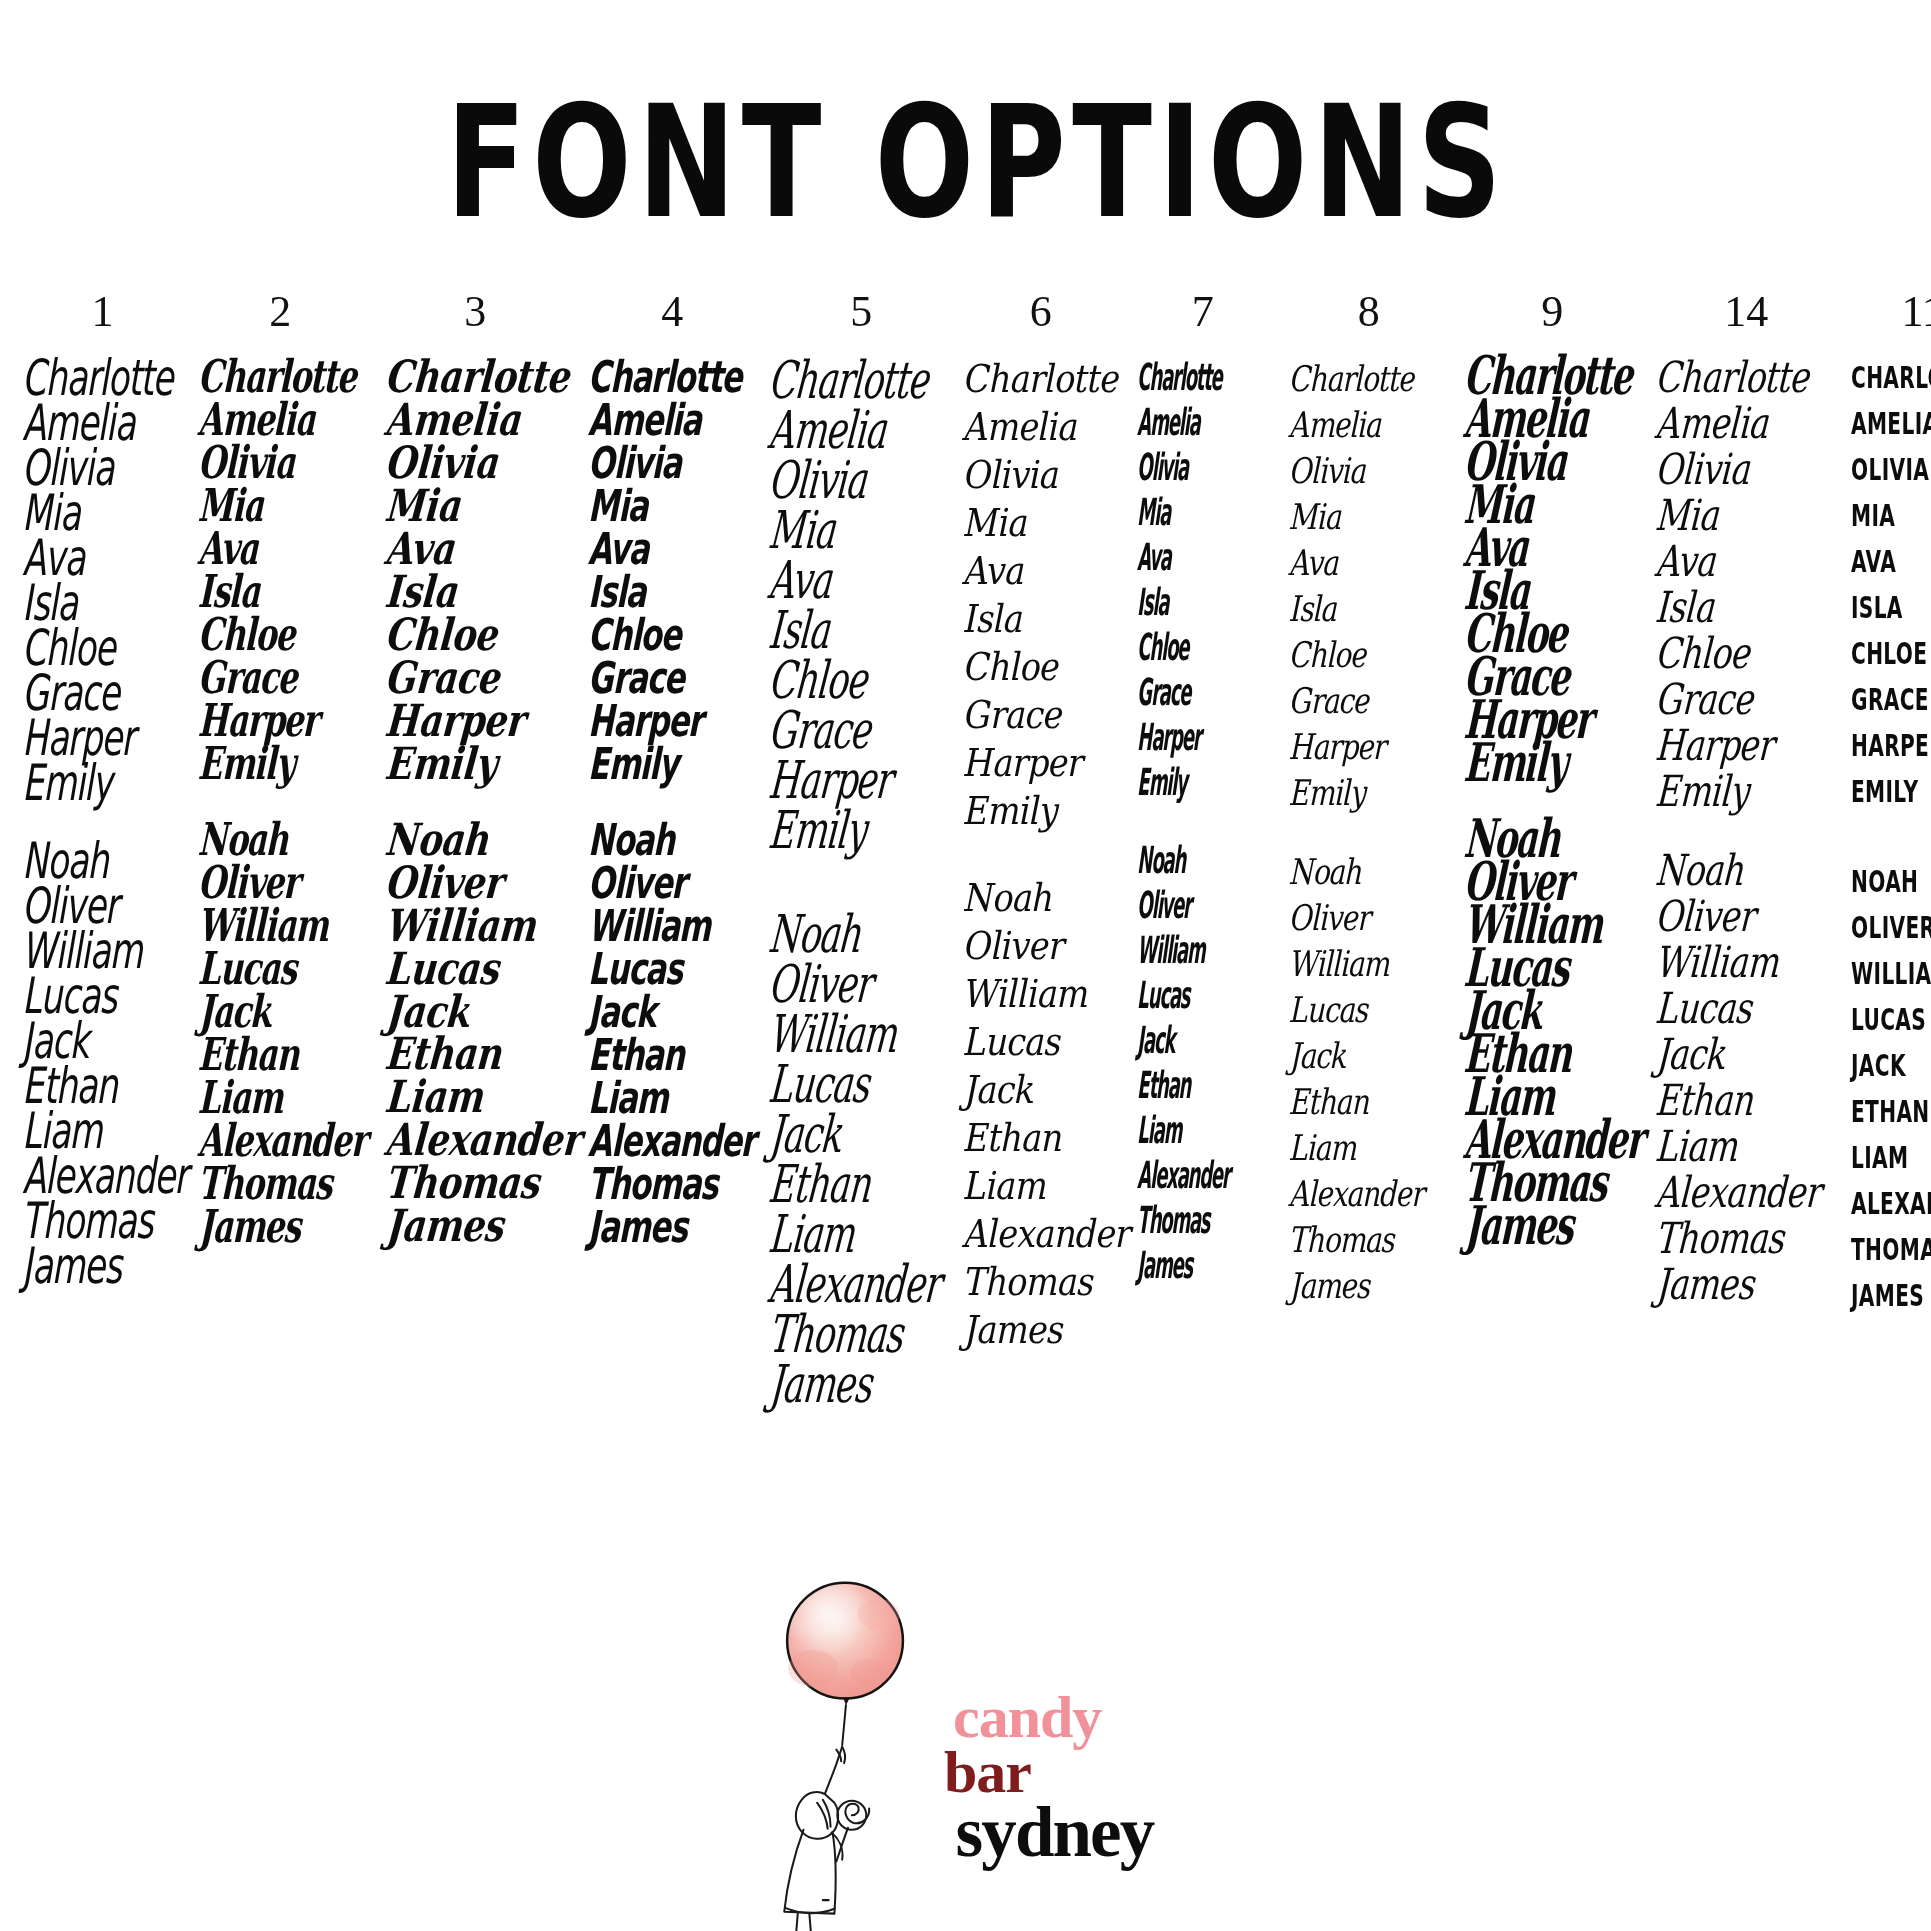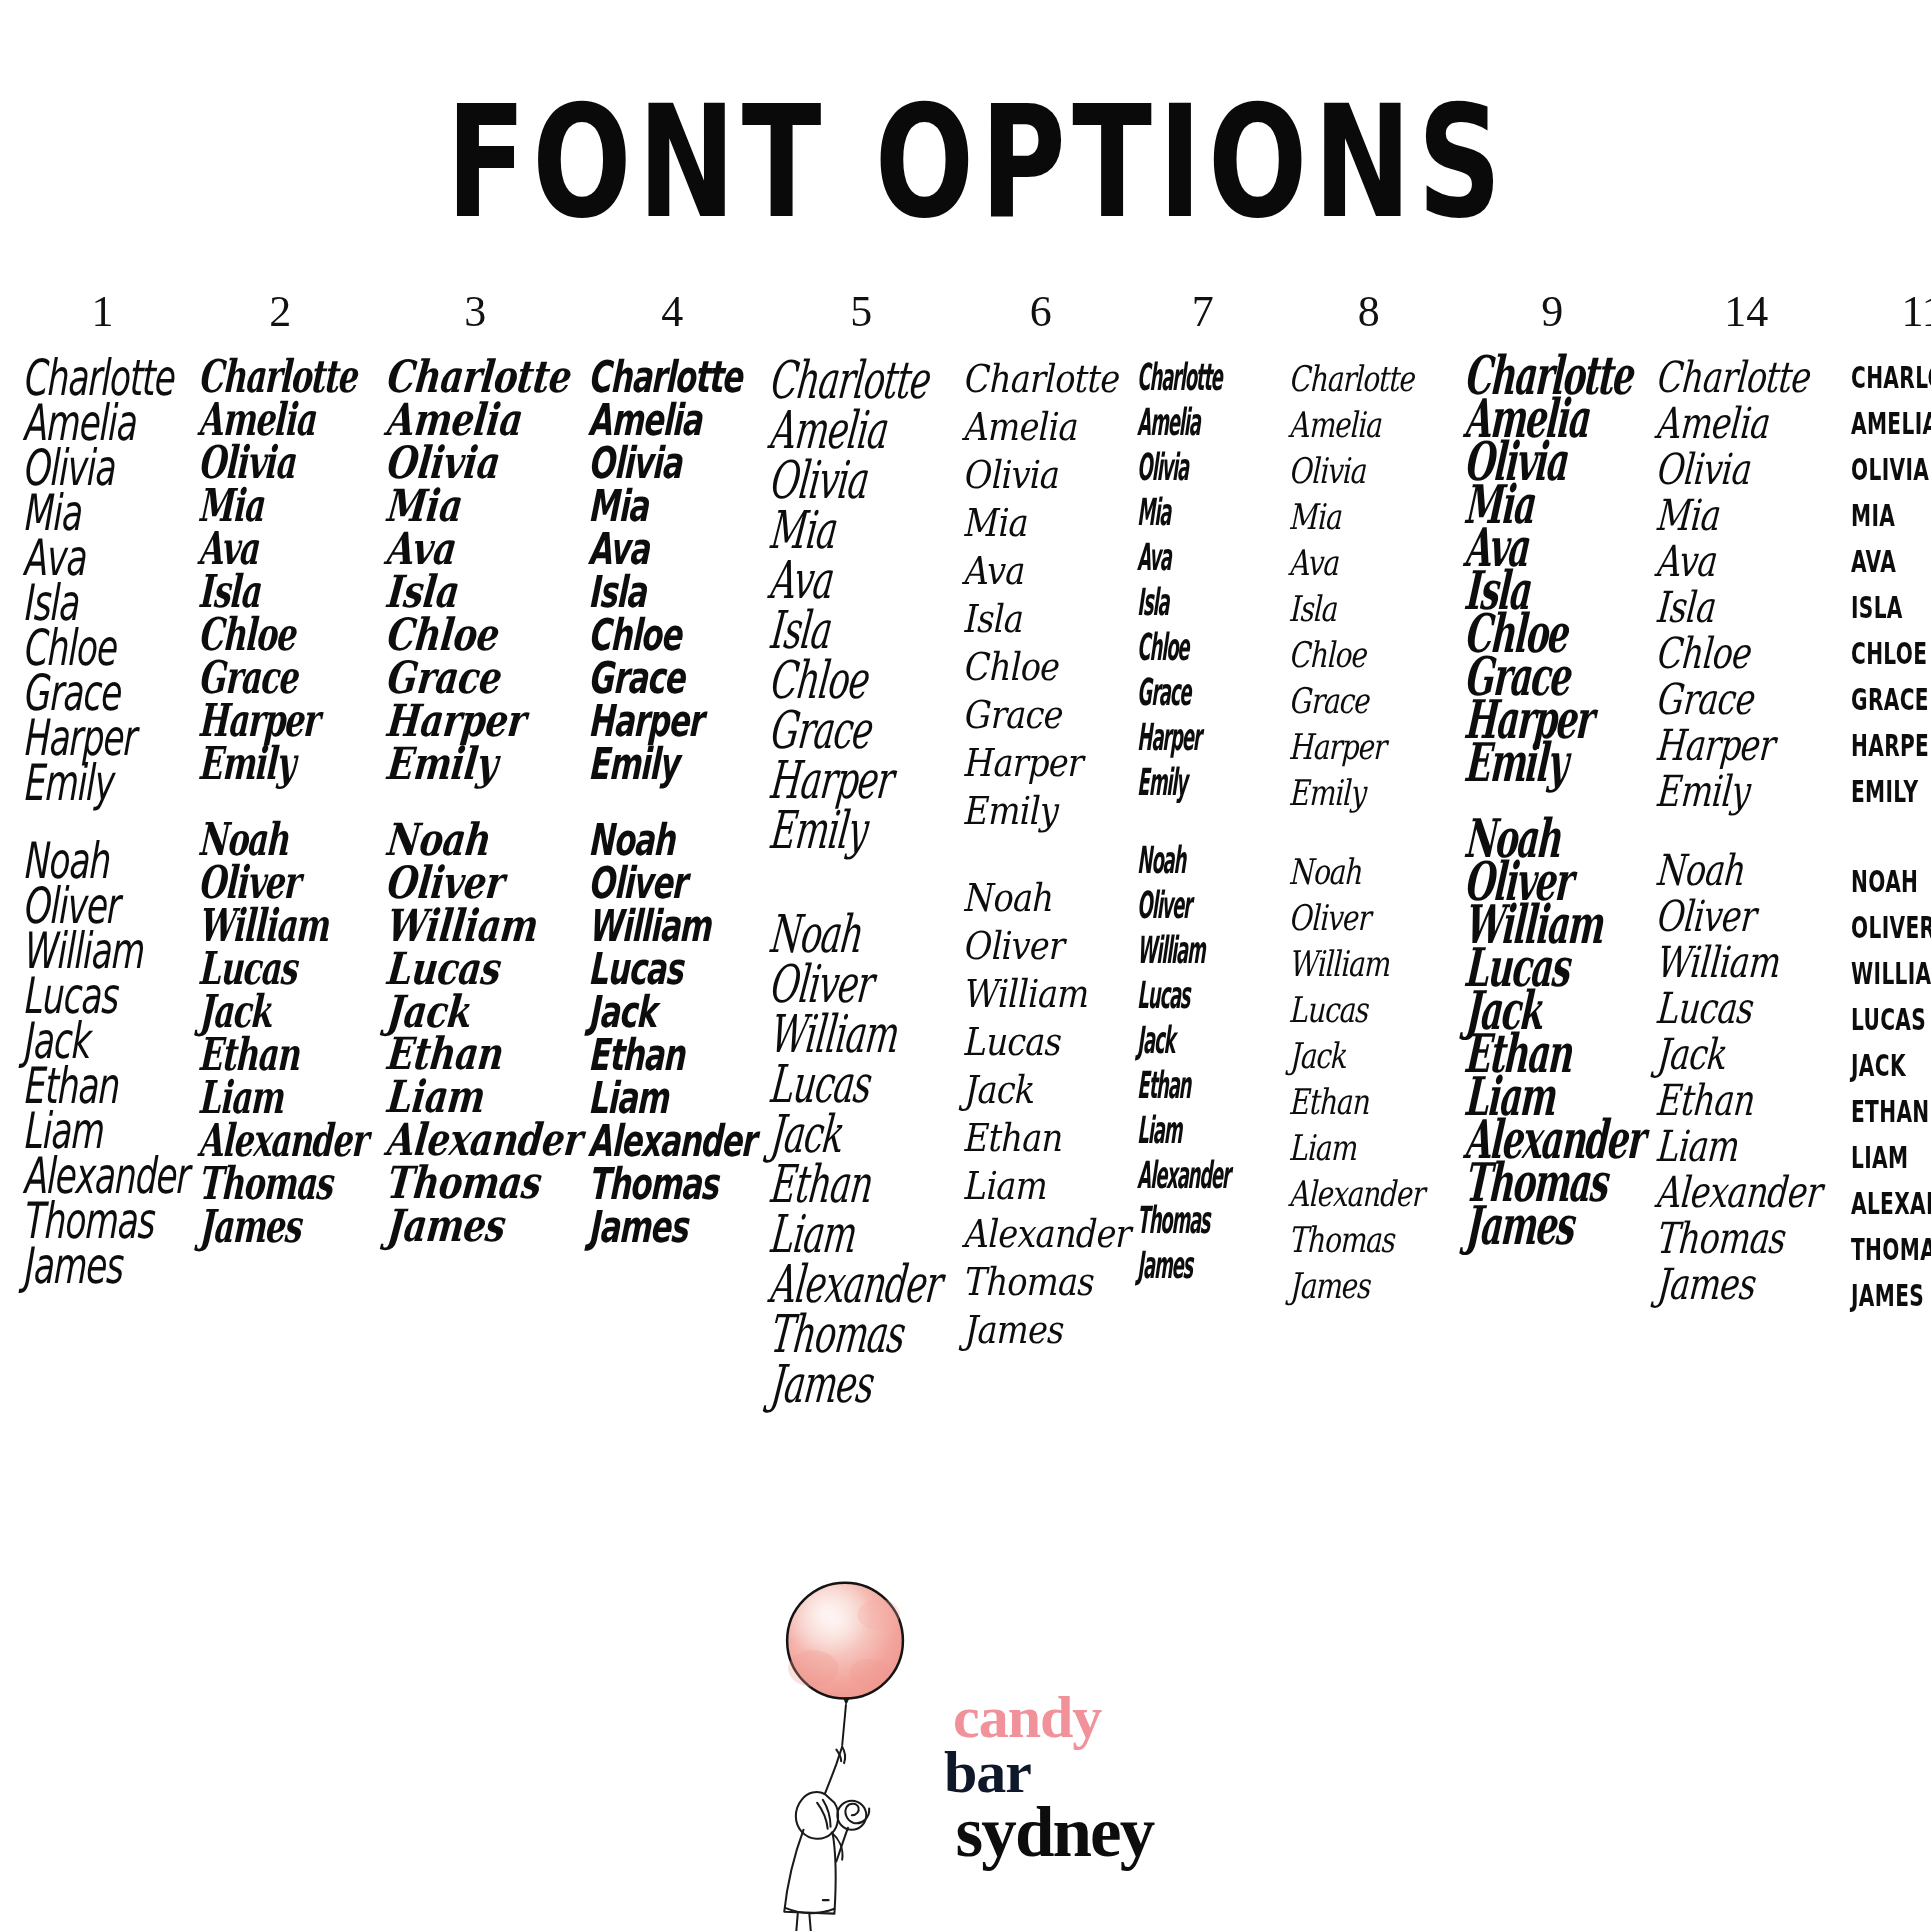--- a/index.html
+++ b/index.html
@@ -647,18 +647,18 @@
       <path d="M66 350 C65 362 64 374 63 386"></path>
       <path d="M78 350 C79 362 80 374 81 386"></path>
 
       <path d="M63 386 C58 392 56 400 60 404 C65 408 70 403 69 396 C68 392 66 389 63 386 Z"></path>
       <path d="M81 386 C86 392 88 400 84 404 C79 408 74 403 75 396 C76 392 78 389 81 386 Z"></path>
     </g>
   </svg>
 
   <div id="logo-wordmark">
     <div class="logo-line" id="logo-candy" style="color:#F1919A">candy</div>
-    <div class="logo-line" id="logo-bar" style="color:#0f172a">bar</div>
+    <div class="logo-line" id="logo-bar" style="color:#7f1d1d">bar</div>
     <div class="logo-line" id="logo-sydney" style="color:#0d0d0d">sydney</div>
   </div>
 
 </div>
 
 
 </body></html>

